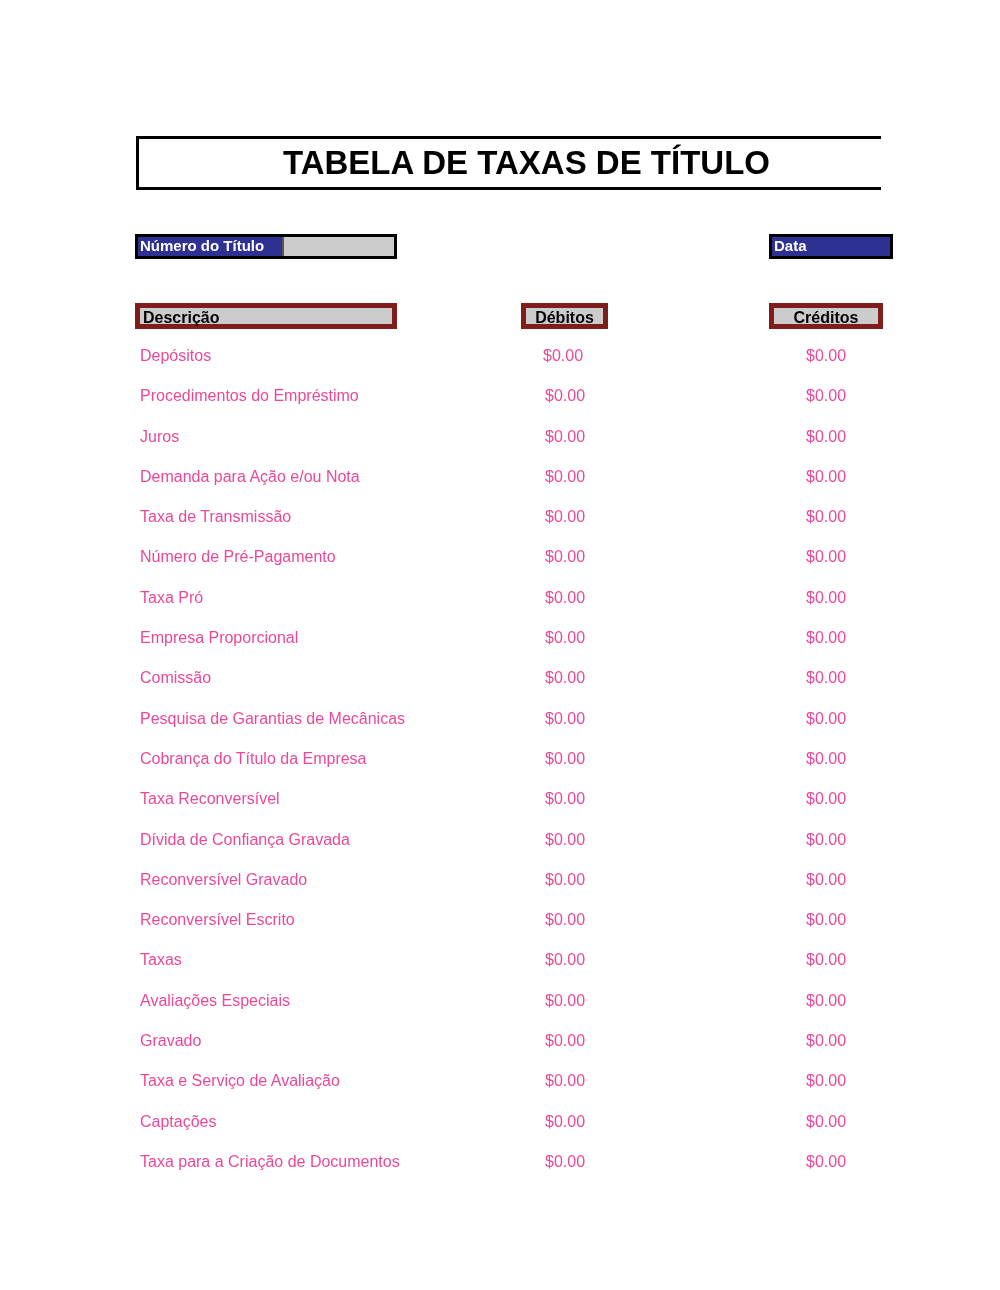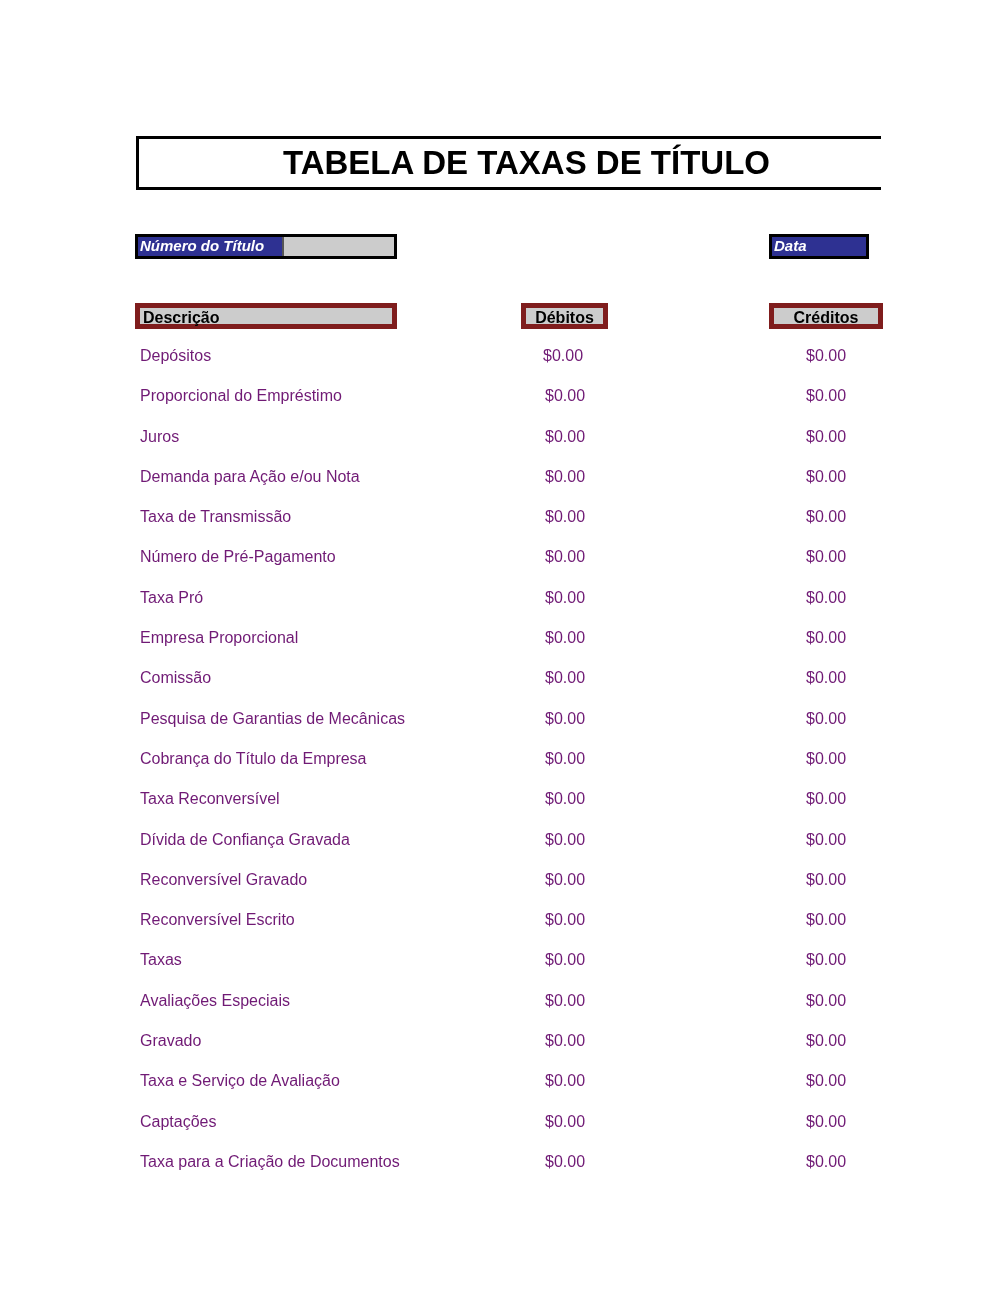--- a/index.html
+++ b/index.html
@@ -50,30 +50,29 @@
       background: #cccccc;
     }
     .field-label {
       background: #2e3192;
       color: #ffffff;
       font-weight: bold;
       font-size: 15px;
       padding-left: 2px;
       line-height: 17px;
       white-space: nowrap;
-      font-style: italic;
     }
     .field-value {
       flex: 1;
       background: #cccccc;
       border-left: 2px solid #555;
     }
     #title-number-box { left: 135px; top: 234px; width: 262px; height: 25px; }
     #title-number-box .field-label { width: 142px; }
-    #date-box { left: 769px; top: 234px; width: 100px; height: 25px; background: #2e3192; }
+    #date-box { left: 769px; top: 234px; width: 124px; height: 25px; background: #2e3192; }
     #date-box .field-label { width: 100%; }
 
     .col-header {
       position: absolute;
       border: 5px solid #7f1d1d;
       box-sizing: border-box;
       background: #cccccc;
       font-weight: bold;
       font-size: 16px;
       line-height: 20px;
@@ -86,21 +85,21 @@
     .rows {
       position: absolute;
       left: 0;
       top: 338px;
       width: 1000px;
     }
     .row {
       position: relative;
       height: 40.3px;
       font-size: 16px;
-      color: #701a75;
+      color: #ec4899;
     }
     .row .desc {
       position: absolute;
       left: 140px;
       top: 9px;
     }
     .row .deb {
       position: absolute;
       left: 545px;
       top: 9px;
@@ -132,21 +131,21 @@
 <div class="col-header" id="hdr-deb">Débitos</div>
 <div class="col-header" id="hdr-cred">Créditos</div>
 
 <div class="rows" id="rows">
     <div class="row first">
       <span class="desc">Depósitos</span>
       <span class="deb">$0.00</span>
       <span class="cred">$0.00</span>
     </div>
     <div class="row">
-      <span class="desc">Proporcional do Empréstimo</span>
+      <span class="desc">Procedimentos do Empréstimo</span>
       <span class="deb">$0.00</span>
       <span class="cred">$0.00</span>
     </div>
     <div class="row">
       <span class="desc">Juros</span>
       <span class="deb">$0.00</span>
       <span class="cred">$0.00</span>
     </div>
     <div class="row">
       <span class="desc">Demanda para Ação e/ou Nota</span>

